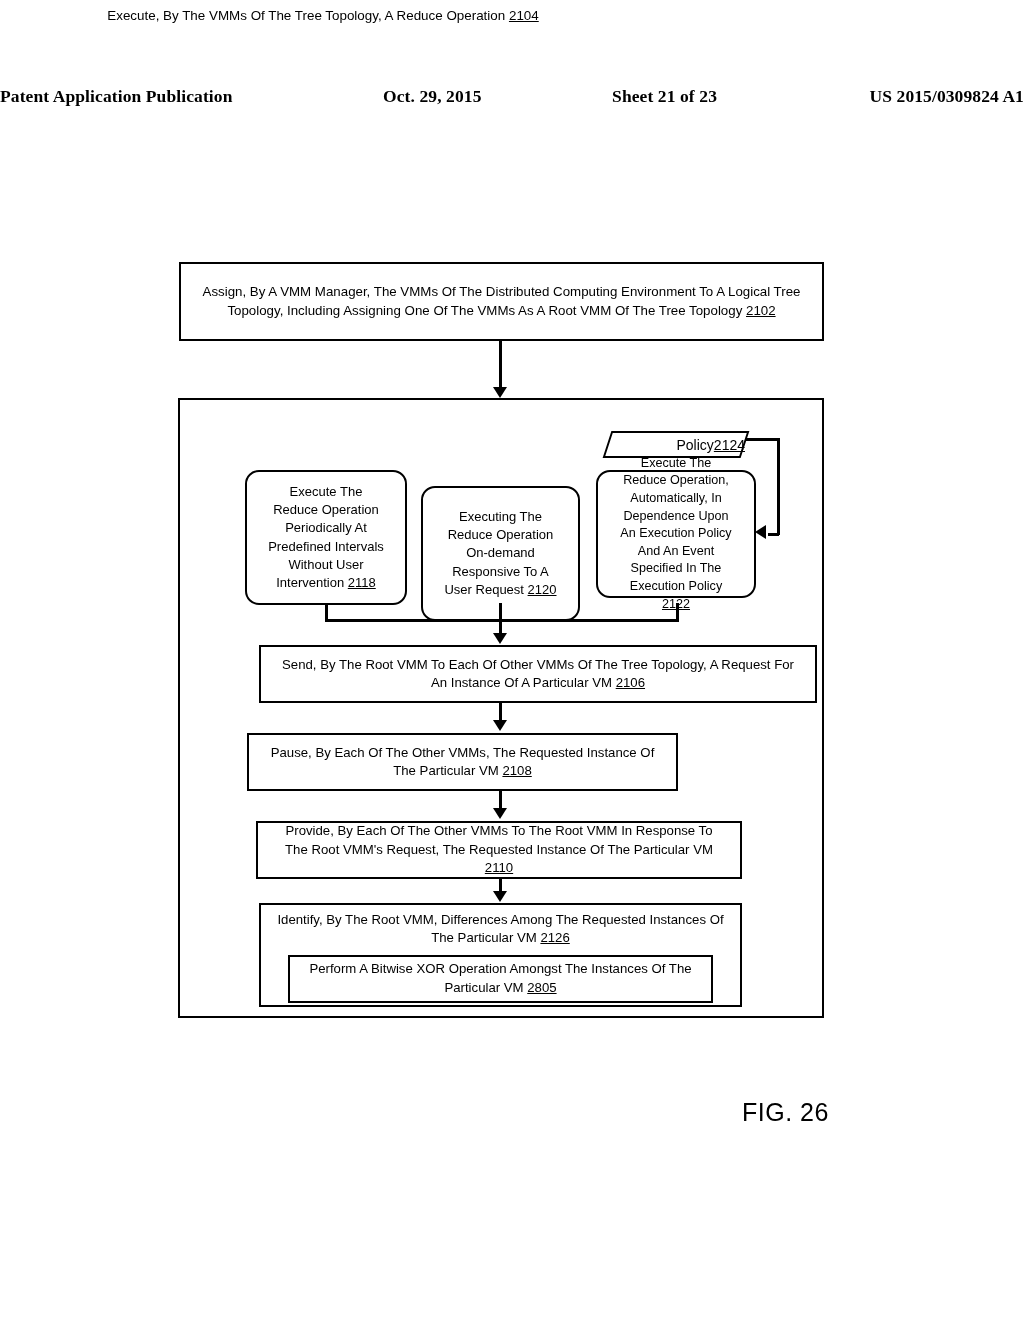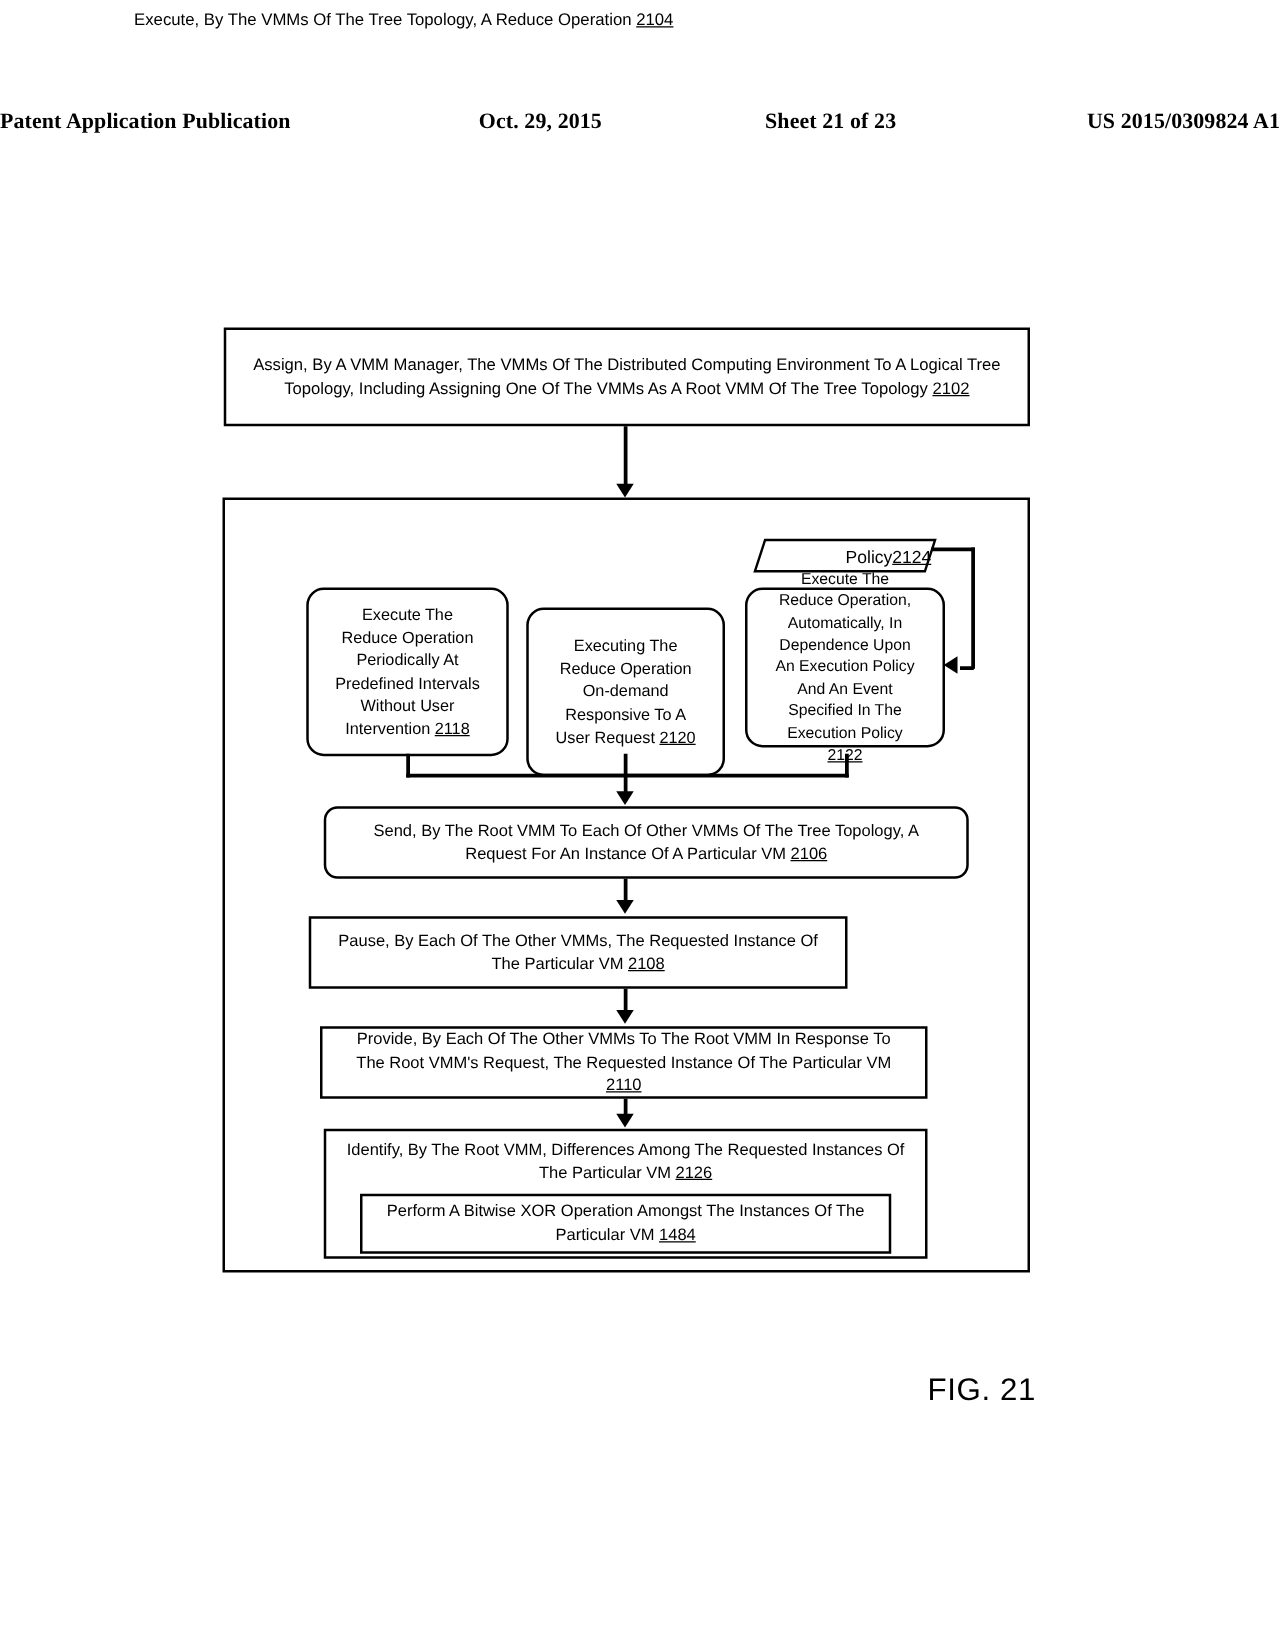--- a/index.html
+++ b/index.html
@@ -140,23 +140,22 @@
     top: 470px;
     width: 160px;
     height: 128px;
     font-size: 12.6px;
   }
 
   
   #box-2106 {
     left: 259px;
     top: 645px;
-    width: 516px;
+    width: 558px;
     height: 58px;
-    border-radius: 11px;
   }
   #box-2108 {
     left: 247px;
     top: 733px;
     width: 431px;
     height: 58px;
   }
   #box-2110 {
     left: 256px;
     top: 821px;
@@ -331,20 +330,20 @@
     <div class="vline" style="left:499px; top:879px; height:14px;"></div>
     <div class="arrowhead down" style="left:493px; top:891px;"></div>
   </div>
 
   <div class="node" id="box-2126">
     <div id="box-2126-label">
       <span>Identify, By The Root VMM, Differences Among The Requested Instances Of The Particular VM </span><span class="refnum">2126</span>
     </div>
     <div id="box-2128">
       <span class="txt">
-        <span>Perform A Bitwise XOR Operation Amongst The Instances Of The Particular VM </span><span class="refnum">1484</span>
+        <span>Perform A Bitwise XOR Operation Amongst The Instances Of The Particular VM </span><span class="refnum">2805</span>
       </span>
     </div>
   </div>
 
-  <div id="fig-label">FIG. 21</div>
+  <div id="fig-label">FIG. 26</div>
 
 </div>
 
 </body></html>

